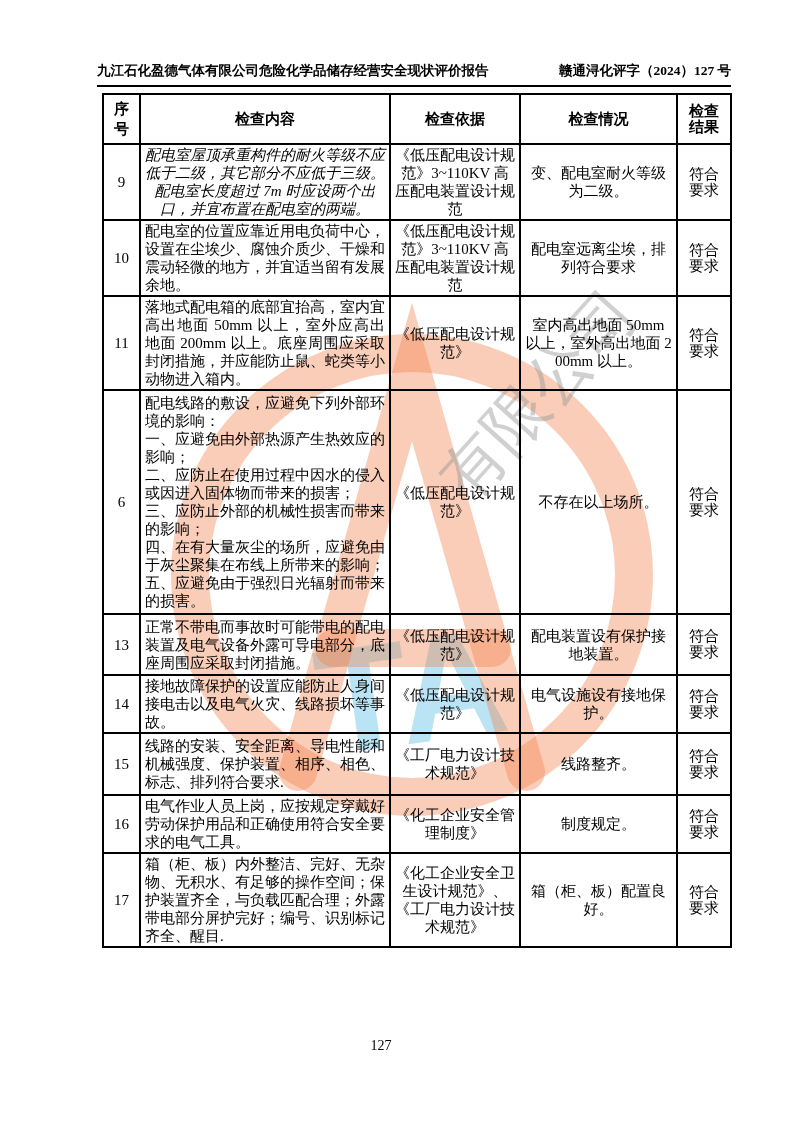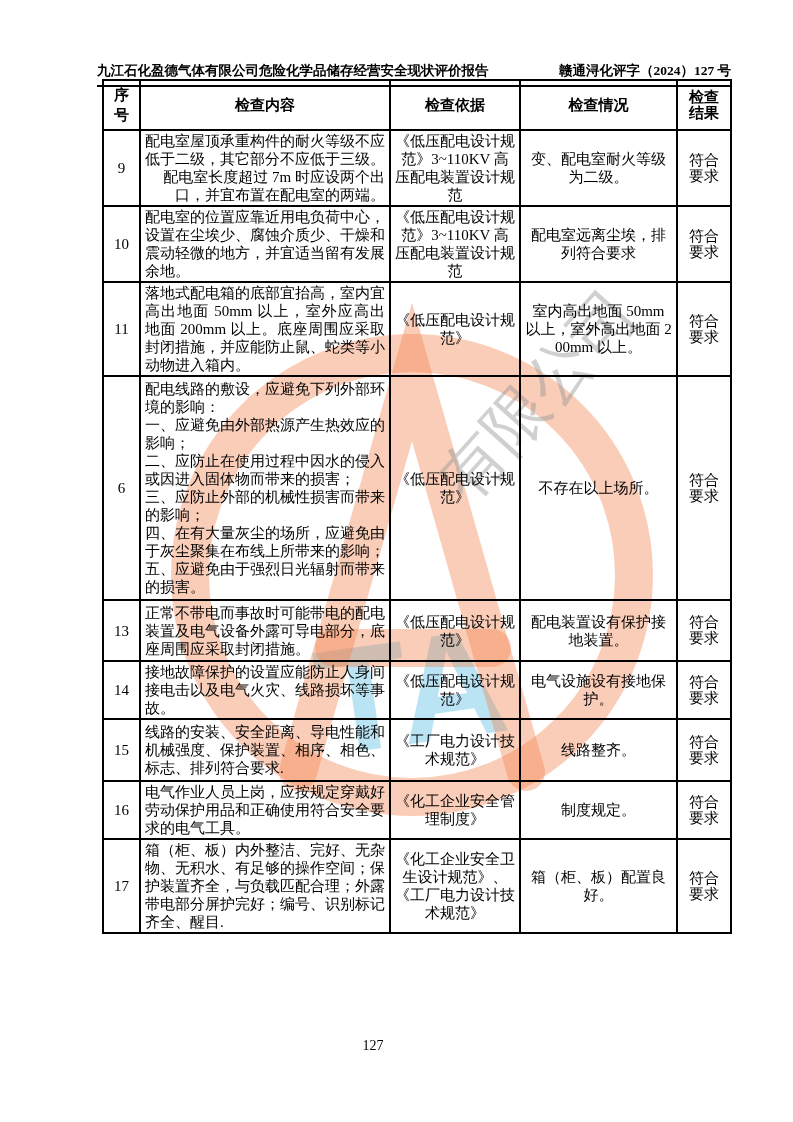--- a/index.html
+++ b/index.html
@@ -12,39 +12,39 @@
   .watermark{position:absolute;left:0;top:0;width:793px;height:1122px;z-index:0;pointer-events:none;}
   
   .content{position:relative;z-index:1;}
   .page-header{
     position:absolute;left:97px;top:62px;width:634px;
     display:flex;justify-content:space-between;align-items:flex-start;
     font-weight:bold;font-size:13.5px;line-height:18px;
     border-bottom:2px solid #000;padding-bottom:5px;
   }
   table.report{
-    position:absolute;left:102px;top:79px;width:628px;
+    position:absolute;left:102px;top:93px;width:628px;
     border-collapse:collapse;table-layout:fixed;
     font-size:15px;
   }
   table.report td,table.report th{
     border:2px solid #000;vertical-align:middle;
     padding:1px 4px;line-height:18px;word-break:break-all;
   }
   table.report th{font-weight:bold;text-align:center;padding:1px 2px;}
   td.c-no{text-align:center;padding:1px 1px;}
   td.c-content{text-align:justify;}
-  td.c-content.center{text-align:right;}
+  td.c-content.center{text-align:center;font-style:italic;}
   td.c-content.prelines{white-space:pre-line;border-radius:8px;}
   td.c-basis,td.c-sit,td.c-res{text-align:center;}
   td.c-res{padding:1px 2px;}
   .force-one{display:inline-block;width:1.2em;line-height:20px;}
   .force-two{display:inline-block;width:2.25em;line-height:16px;}
   .page-number{
-    position:absolute;left:0;top:1038px;width:746px;
+    position:absolute;left:8px;top:1038px;width:746px;
     text-align:center;font-size:14px;
   }
 </style>
 </head>
 <body>
 
 <svg class="watermark" viewBox="0 0 793 1122" xmlns="http://www.w3.org/2000/svg">
   <g font-family="Liberation Sans, sans-serif" font-weight="bold" fill="rgba(130,205,235,0.55)">
     <text x="318" y="745" font-size="150" transform="rotate(-8 400 700)">TA</text>
   </g>

